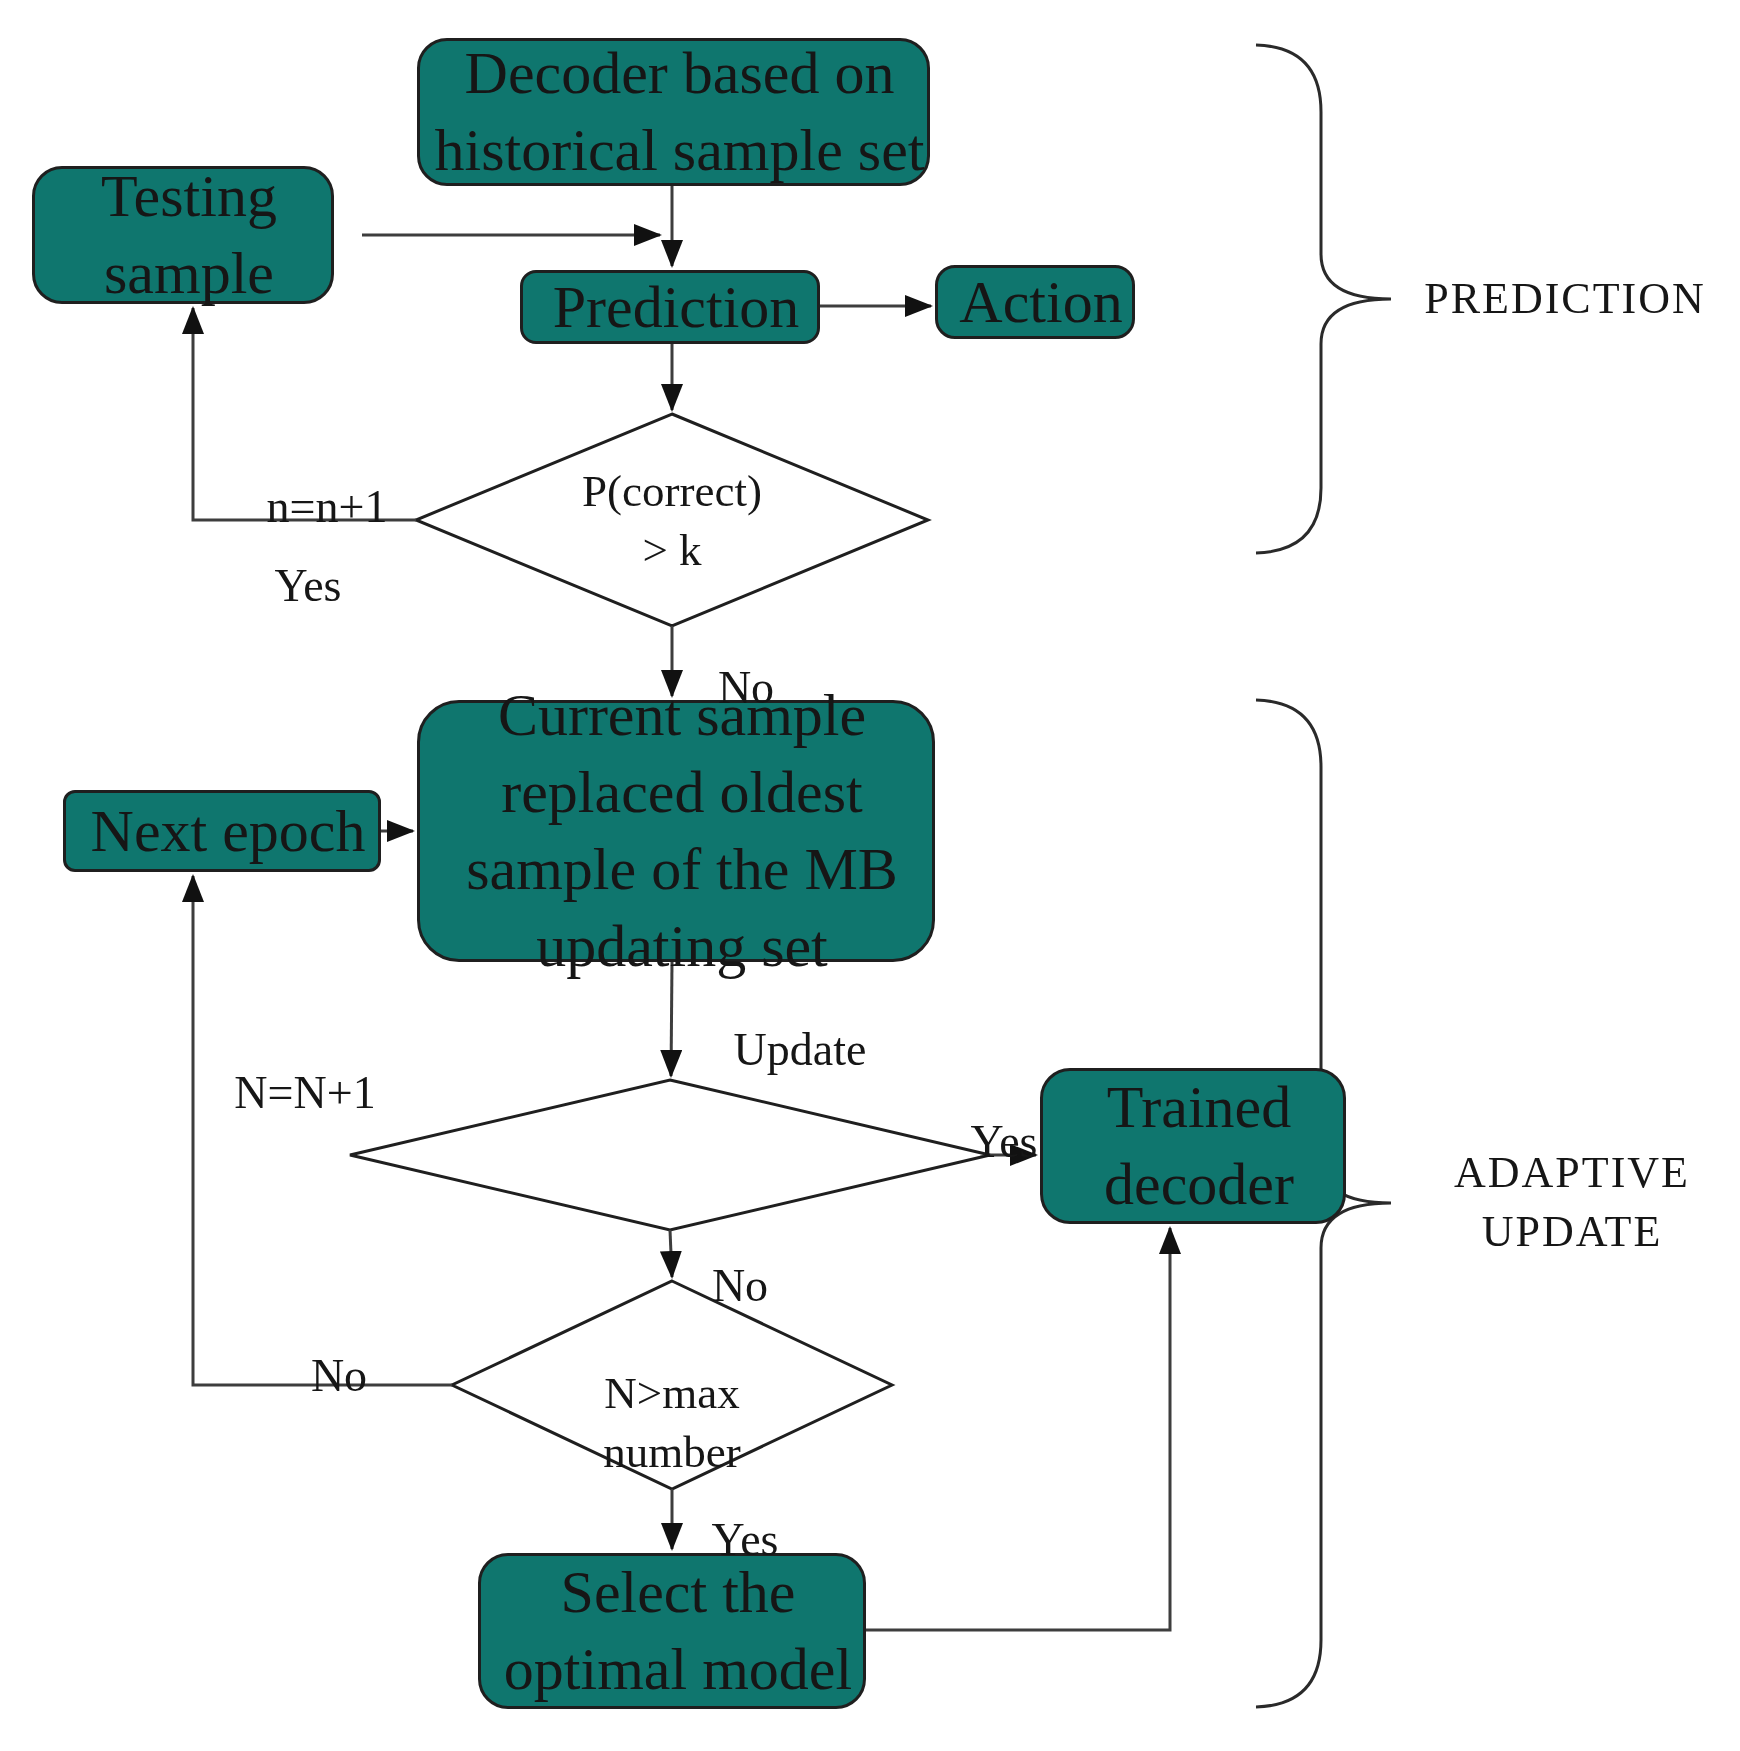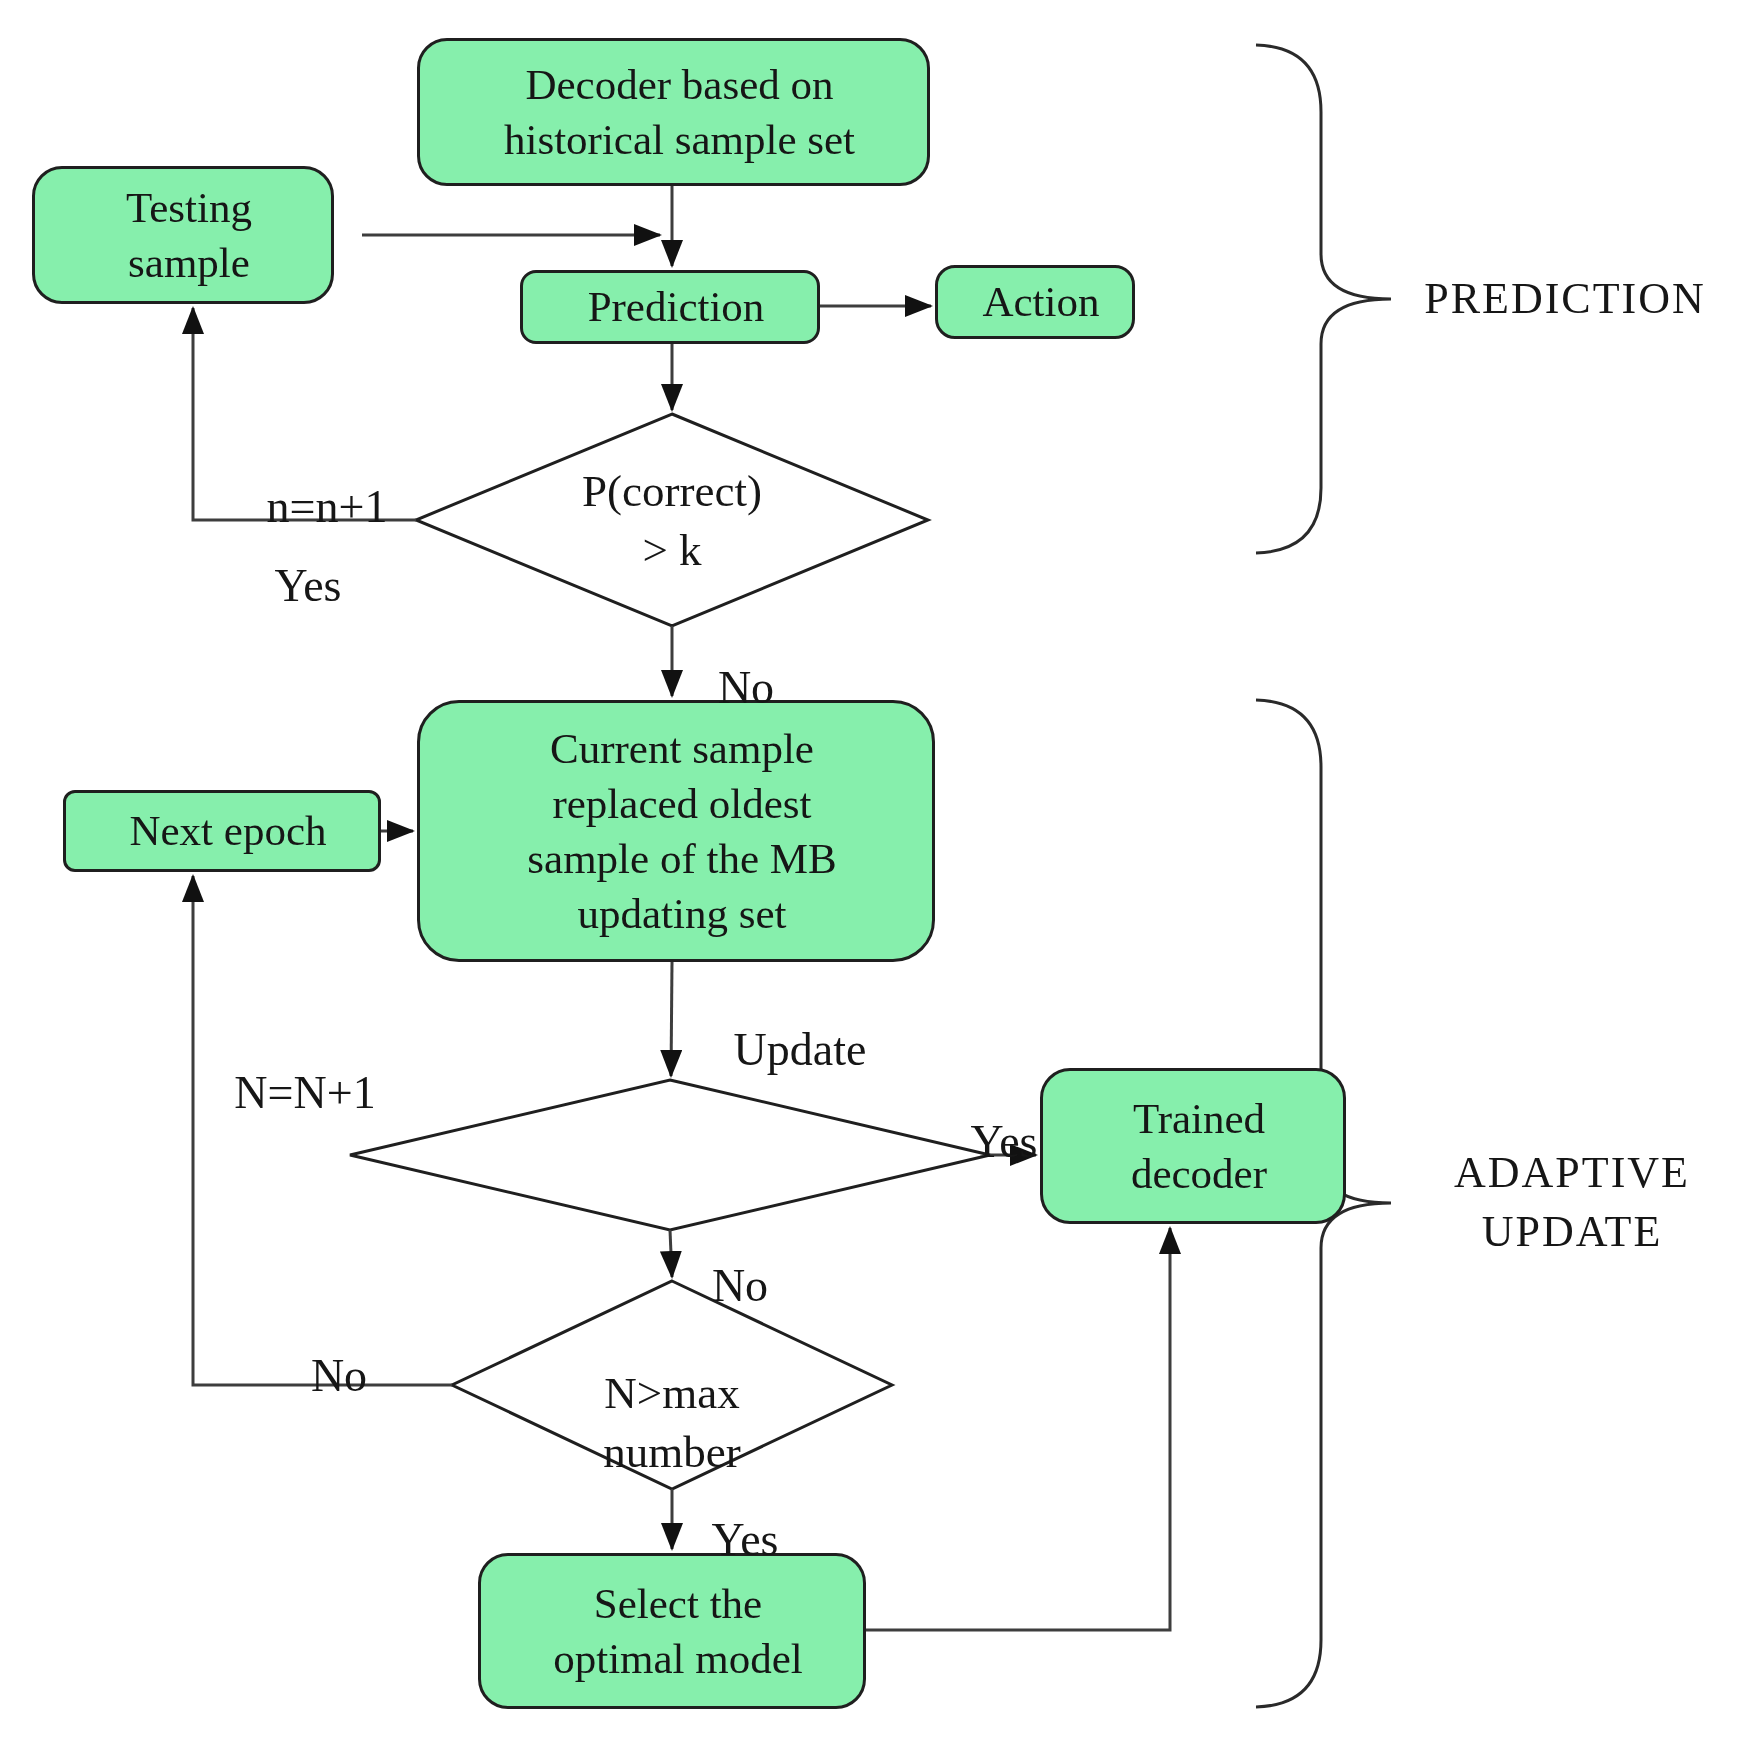--- a/index.html
+++ b/index.html
@@ -18,27 +18,27 @@
   #connectors {
     position: absolute;
     left: 0;
     top: 0;
     width: 1740px;
     height: 1751px;
   }
   .node {
     position: absolute;
     box-sizing: border-box;
-    background: #86efac;
+    background: #0f766e;
     border: 3px solid #1f1f1f;
     display: flex;
     align-items: center;
     justify-content: center;
     text-align: center;
-    font-size: 43px;
+    font-size: 60px;
     line-height: 1.28;
     white-space: pre-line;
     color: #161616;
     padding-left: 12px;
   }
   .diamond-text {
     position: absolute;
     transform: translate(-50%, -50%);
     text-align: center;
     font-size: 45px;

